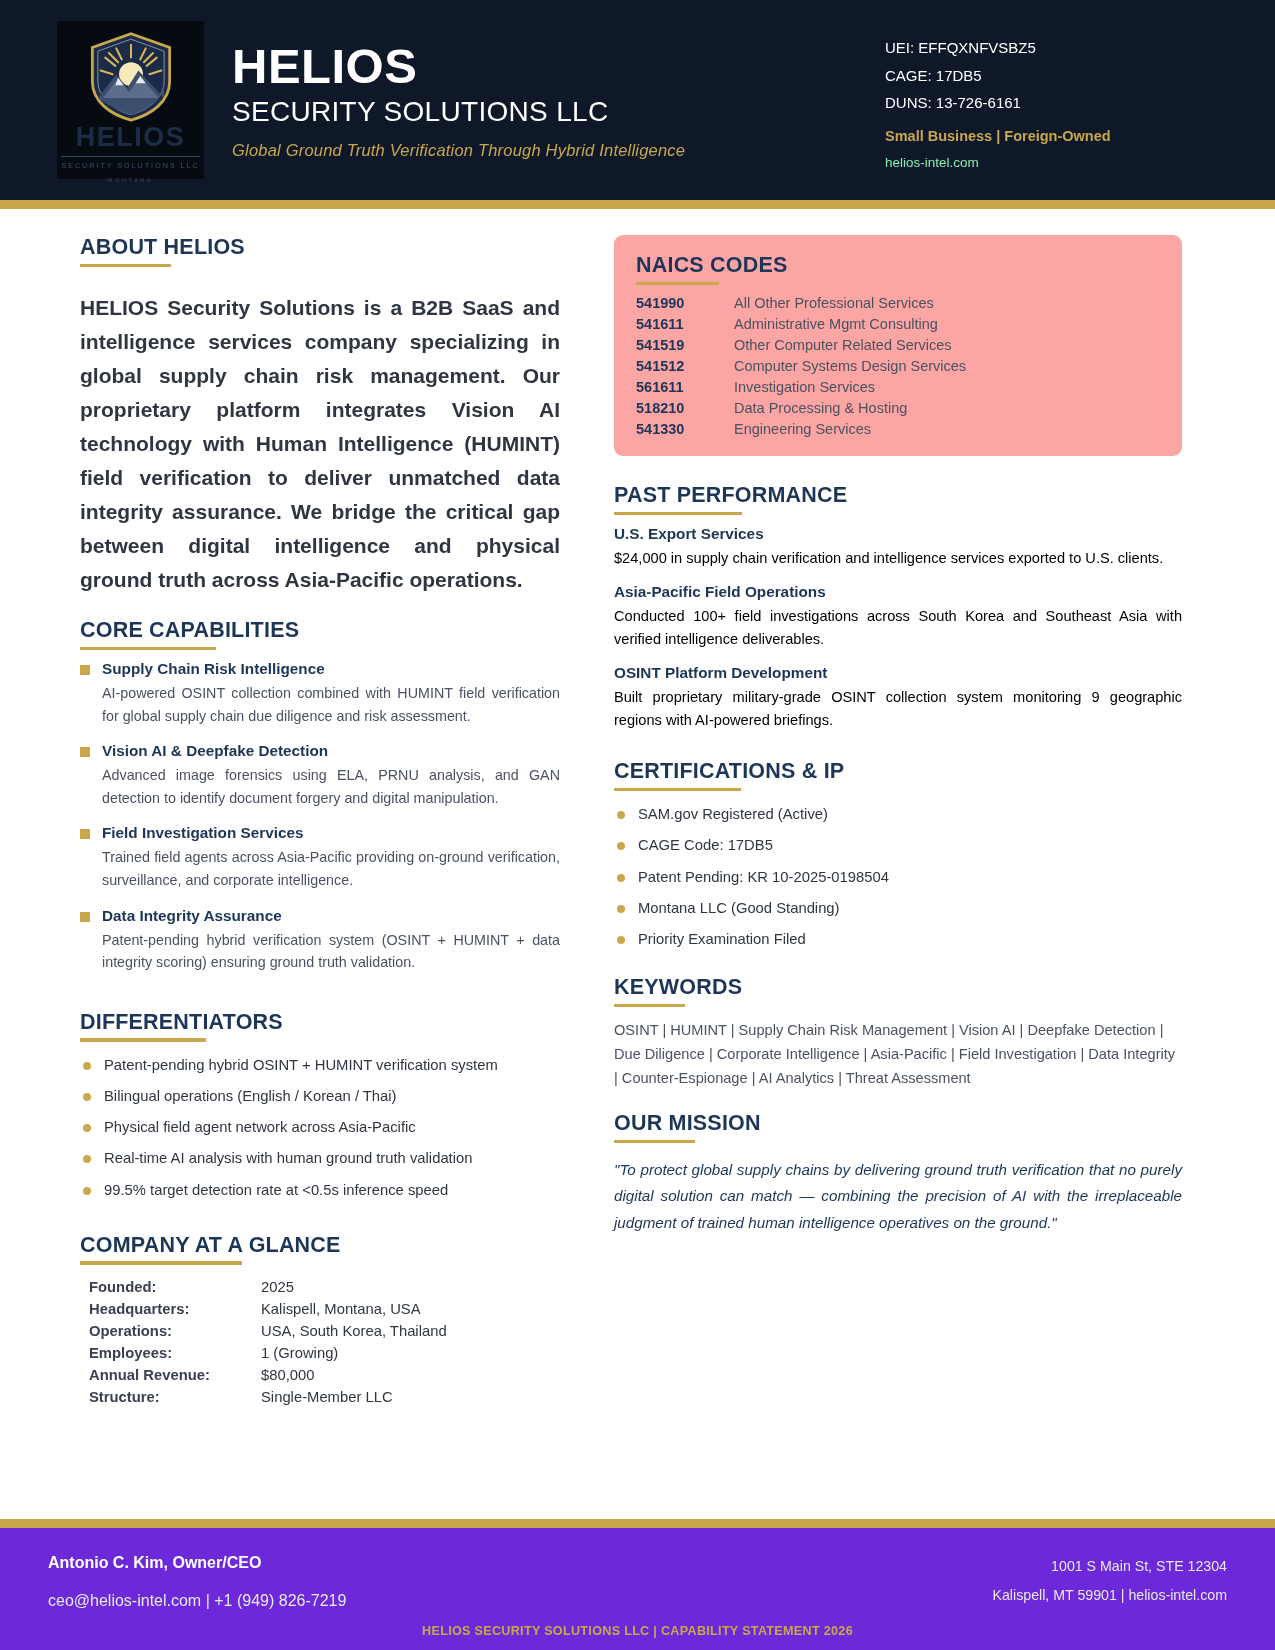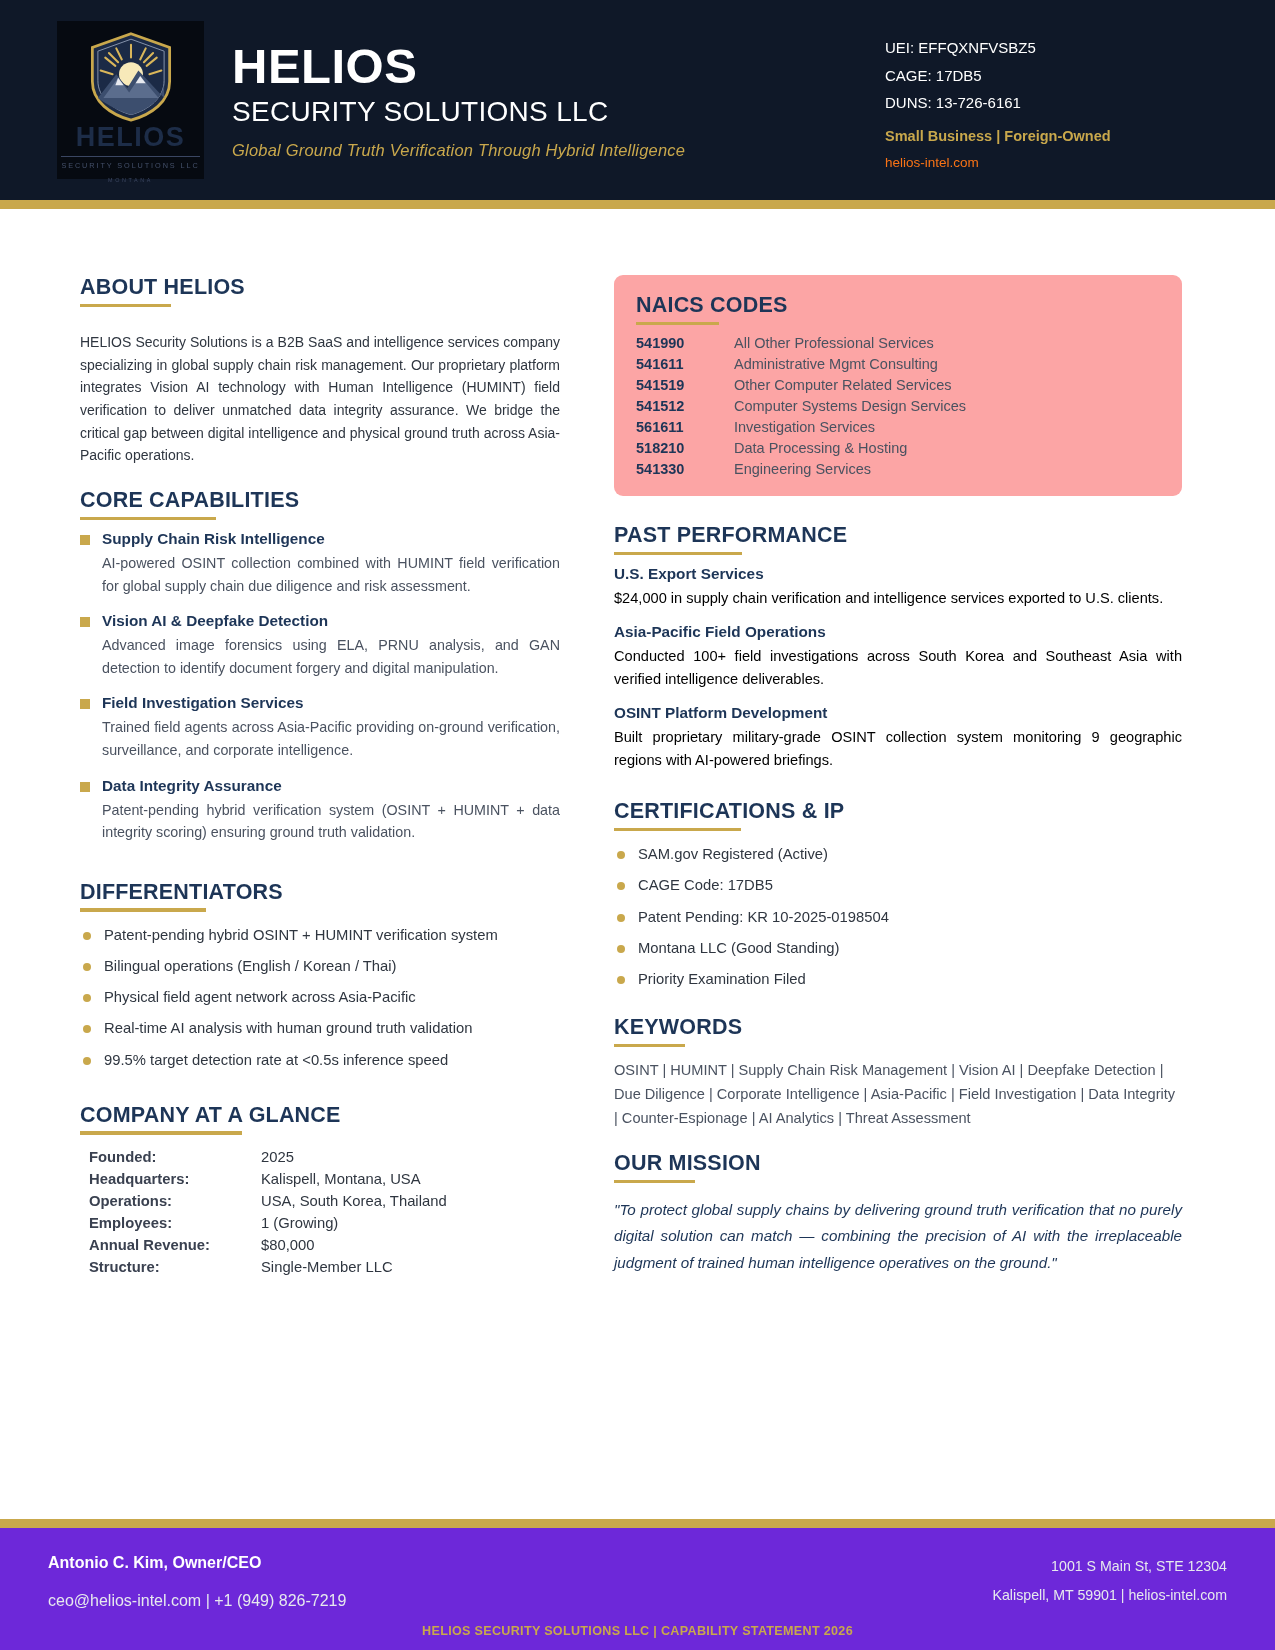--- a/index.html
+++ b/index.html
@@ -89,30 +89,29 @@
   }
   .idblock .badge {
     font-size: 14.5px;
     color: #c9a84c;
     font-weight: bold;
     margin-top: 9px;
     line-height: 1.6;
   }
   .idblock .site {
     font-size: 13.5px;
-    color: #f97316;
+    color: #86efac;
     margin-top: 6px;
   }
 
   
   .content {
     display: flex;
     padding: 26px 47px 0 47px;
     height: 1240px;
-    margin-top: 40px;
   }
   .col-left { width: 545px; padding: 0 32px 0 33px; }
   .col-right { width: 590px; padding: 0 0 0 22px; }
 
   
   .sec-h {
     font-size: 21.5px;
     font-weight: bold;
     color: #1d3557;
     letter-spacing: 0.2px;
@@ -125,24 +124,25 @@
     content: "";
     position: absolute;
     left: 0; bottom: 0;
     width: 62%;
     height: 3.5px;
     background: #c9a84c;
   }
   .sec-h.short::after { width: 55%; }
 
   .body-text {
-    font-size: 14px;
+    font-size: 21px;
     line-height: 1.62;
     color: #2f3640;
     text-align: justify;
+    font-weight: bold;
   }
 
   
   .cap { margin-bottom: 15px; padding-left: 22px; position: relative; }
   .cap .sq {
     position: absolute;
     left: 0; top: 5px;
     width: 10px; height: 10px;
     background: #c9a84c;
   }

